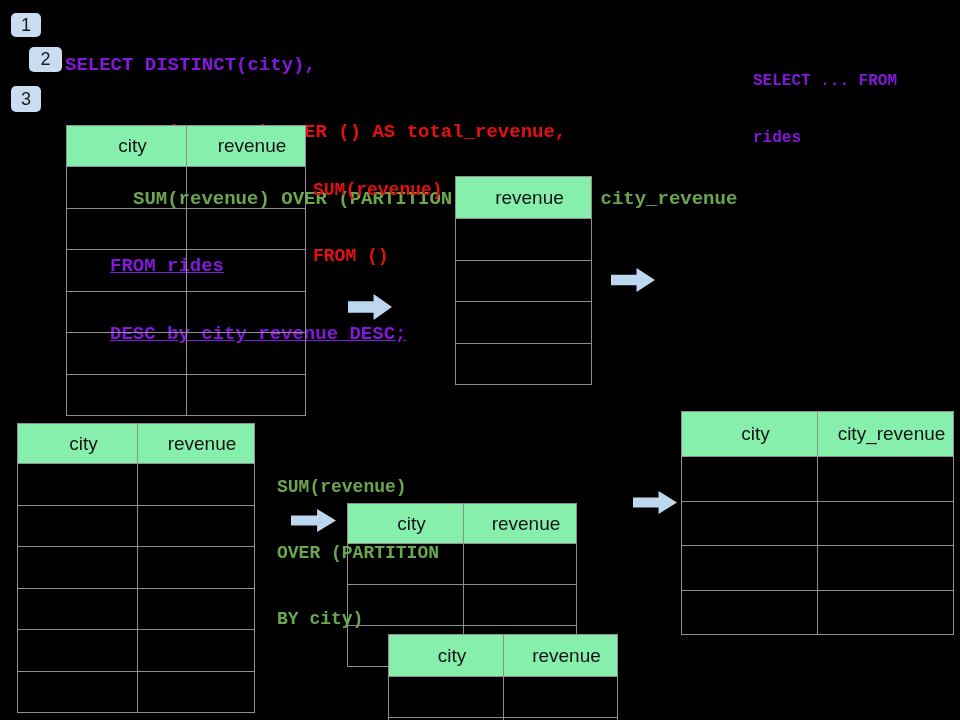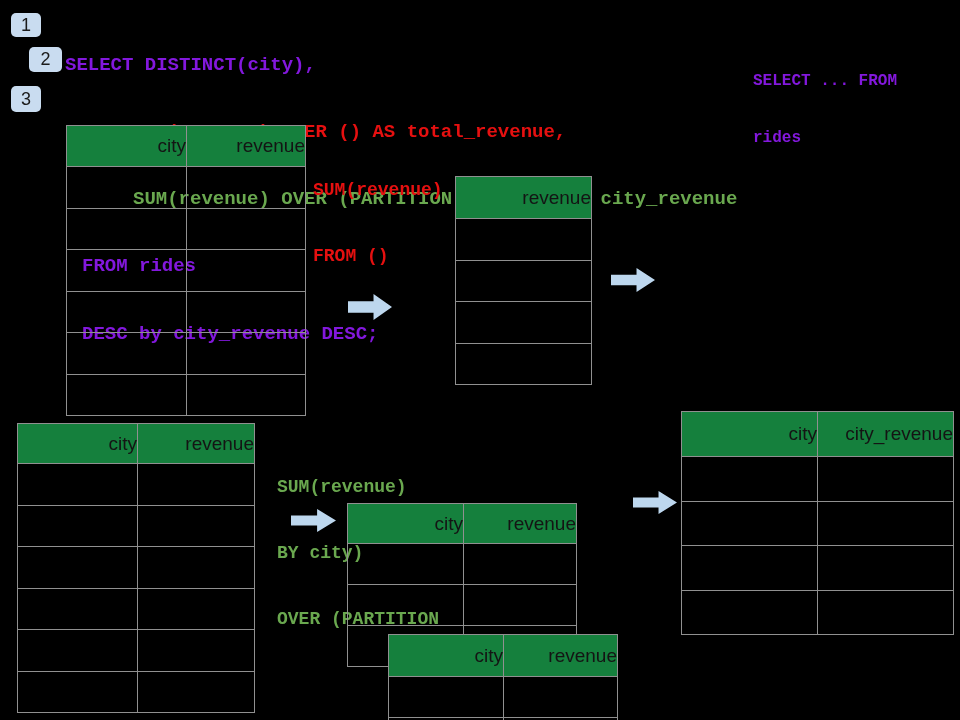--- a/index.html
+++ b/index.html
@@ -17,36 +17,36 @@
   #badge-2{left:29px;top:47px;width:33px;height:25px;}
   #badge-3{left:11px;top:86px;width:30px;height:26px;}
   
   .code{
     position:absolute;font-family:"Liberation Mono","DejaVu Sans Mono",monospace;
     font-weight:bold;white-space:pre;
   }
   #sql-block{left:0;top:9px;font-size:19px;line-height:22.4px;}
   .ind-a{padding-left:65px;}
   .ind-b{padding-left:133px;}
-  .ind-c{padding-left:82px;}
+  .ind-c{padding-left:110px;text-decoration:underline;}
   .purple{color:#8318dd;}
   .red{color:#e61010;}
   .green{color:#6aa84f;}
   #side-note{left:753px;top:34px;font-size:16px;line-height:19px;}
   #total-label{left:313px;top:135px;font-size:18px;line-height:22px;}
   #partition-label{left:277px;top:432px;font-size:18px;line-height:22px;}
   
   table.tbl{
     position:absolute;border-collapse:collapse;table-layout:fixed;
     background:transparent;
   }
   table.tbl th{
-    background:#15803d;border:1px solid #909090;
+    background:#86efac;border:1px solid #909090;
     font:19px "Liberation Sans",sans-serif;font-weight:400;color:#141414;
-    text-align:right;padding:0 0 0 12px;
+    text-align:center;padding:0 0 0 12px;
   }
   table.tbl td{border:1px solid #909090;padding:0;}
   #tbl-top-source{left:66px;top:125px;width:239px;}
   #tbl-top-source th{height:40px;}   #tbl-top-source td{height:40.5px;}
   #tbl-total-result{left:455px;top:176px;width:136px;}
   #tbl-total-result th{height:41px;} #tbl-total-result td{height:40.5px;}
   #tbl-bottom-source{left:17px;top:423px;width:237px;}
   #tbl-bottom-source th{height:39px;} #tbl-bottom-source td{height:40.5px;}
   #tbl-partition-1{left:347px;top:503px;width:229px;}
   #tbl-partition-1 th{height:39px;}  #tbl-partition-1 td{height:40px;}
@@ -86,22 +86,22 @@
     <div>rides</div>
   </div>
 
   <div class="code red" id="total-label">
     <div>SUM(revenue)</div>
     <div>FROM ()</div>
   </div>
 
   <div class="code green" id="partition-label">
     <div>SUM(revenue)</div>
+    <div>OVER (PARTITION</div>
     <div>BY city)</div>
-    <div>OVER (PARTITION</div>
   </div>
 
   <table class="tbl" id="tbl-top-source">
     <colgroup>
         <col style="width:120px">
         <col style="width:119px">
       </colgroup>
     <thead>
         <tr>
       <th>city</th>

